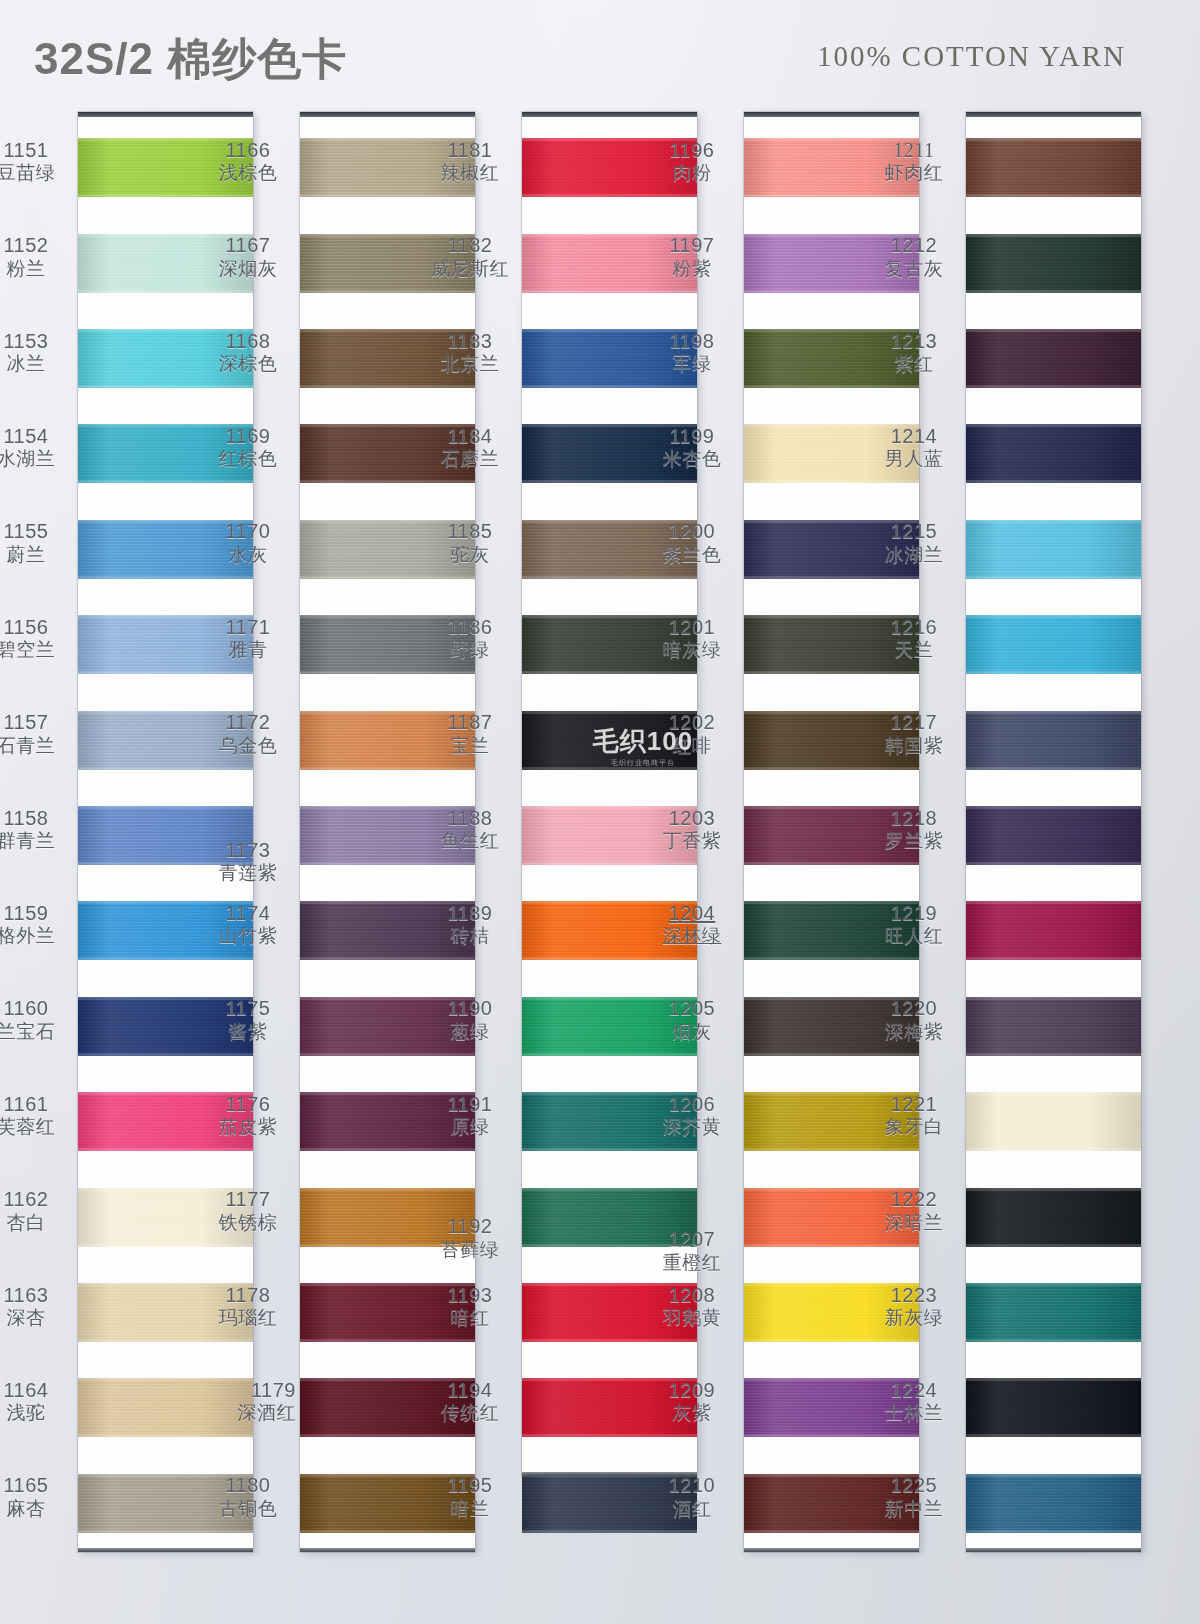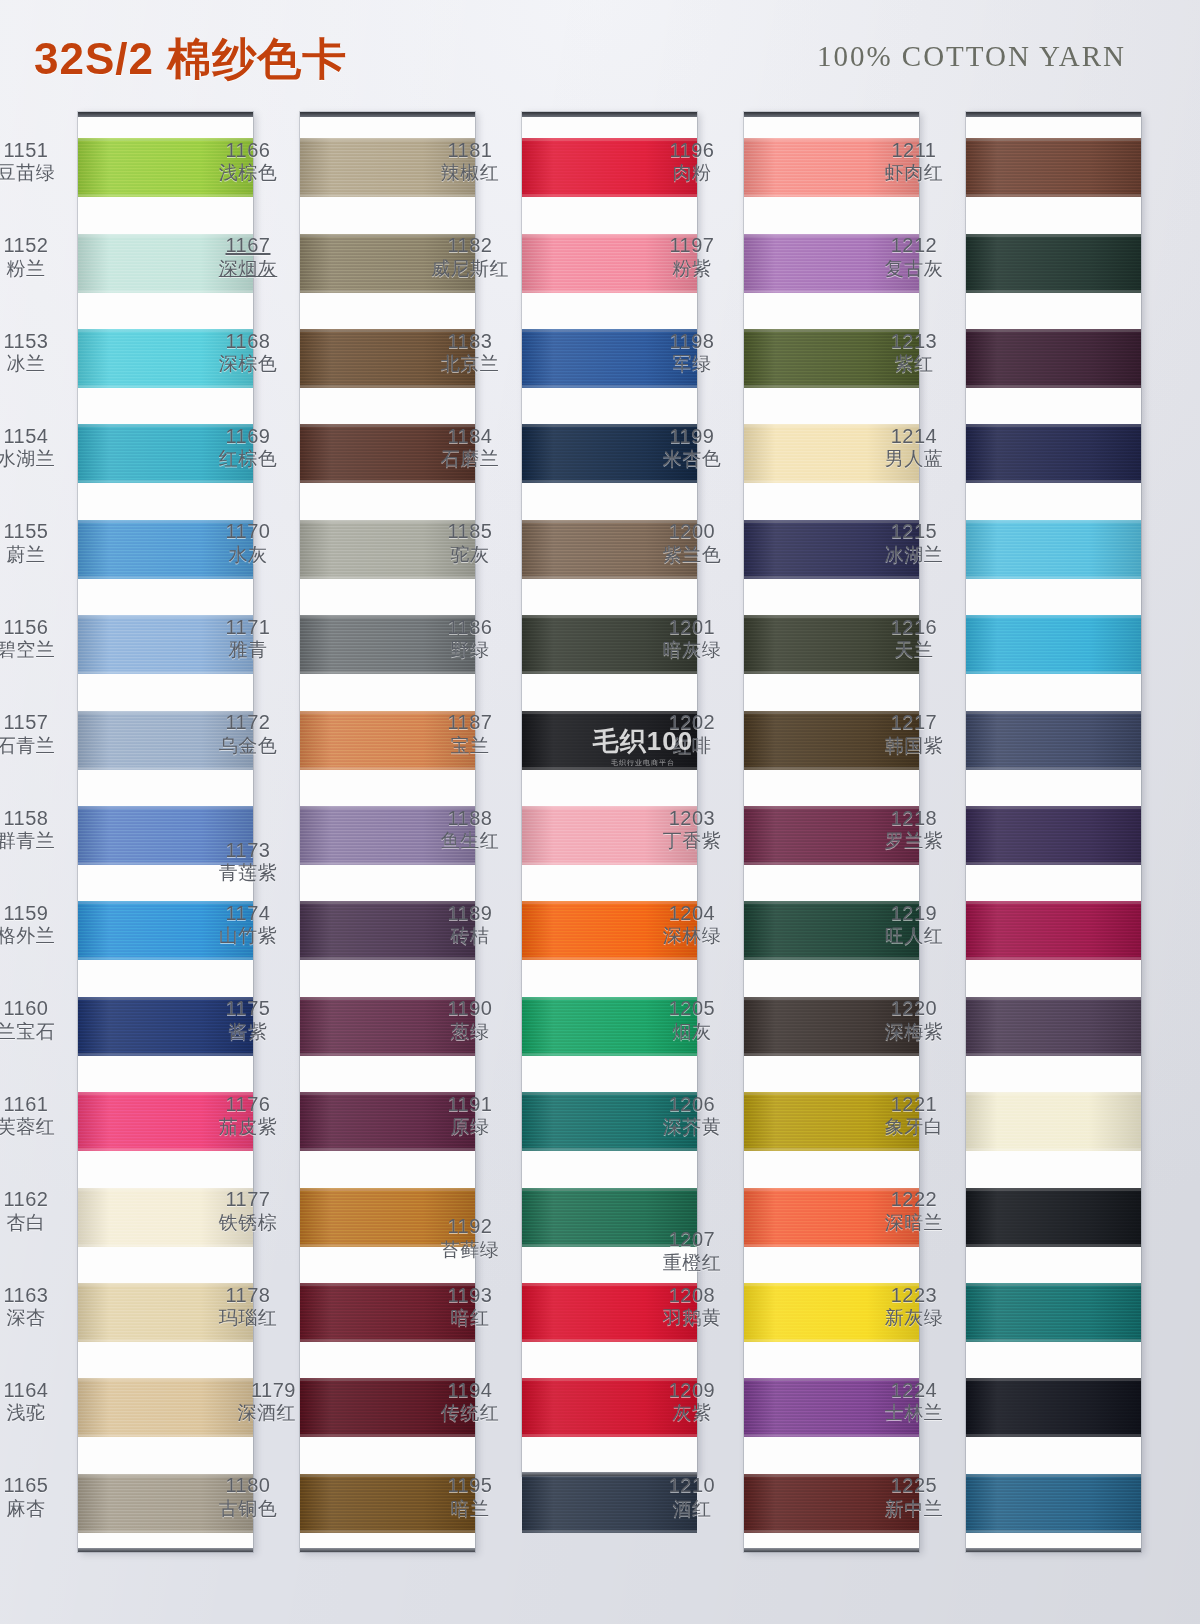--- a/index.html
+++ b/index.html
@@ -20,21 +20,21 @@
     content:"";position:absolute;inset:0;
     background:linear-gradient(100deg, rgba(255,255,255,.35) 0%, rgba(255,255,255,0) 35%, rgba(0,0,0,.04) 100%);
     pointer-events:none;
   }
 
   
   .header{position:absolute;left:0;top:0;width:1200px;height:104px;}
   .title-cn{
     position:absolute;left:34px;top:30px;
     font-size:44px;font-weight:bold;letter-spacing:1px;
-    color:#c2410c;
+    color:#737373;
     text-shadow:0 1px 0 rgba(255,255,255,.7);
     white-space:nowrap;
   }
   .title-en{
     position:absolute;right:74px;top:40px;
     font-family:"Liberation Serif","DejaVu Serif",serif;
     font-size:29px;letter-spacing:2px;
     color:#6a6d64;
     white-space:nowrap;
   }
@@ -282,21 +282,21 @@
             <div class="fuzz-bot"></div>
           </div>
         </div>
       </div>
     </div>
     <div class="column" style="left: 300px; top: 104px; width: 175px; height: 1440px;">
       <div class="label left" style="top: 26.7px;">
         <span class="code">1166</span>
         <span class="name">浅棕色</span>
       </div>
-      <div class="label left" style="top: 122.1px; text-decoration: underline;">
+      <div class="label left" style="top: 122.1px;">
         <span class="code">1167</span>
         <span class="name">深烟灰</span>
       </div>
       <div class="label left" style="top: 217.5px;">
         <span class="code">1168</span>
         <span class="name">深棕色</span>
       </div>
       <div class="label left" style="top: 312.9px;">
         <span class="code">1169</span>
         <span class="name">红棕色</span>
@@ -622,21 +622,21 @@
         <span class="name">暗灰绿</span>
       </div>
       <div class="label left" style="top: 599.1px;">
         <span class="code">1202</span>
         <span class="name">红啡</span>
       </div>
       <div class="label left" style="top: 694.5px;">
         <span class="code">1203</span>
         <span class="name">丁香紫</span>
       </div>
-      <div class="label left" style="top: 789.9px;">
+      <div class="label left" style="top: 789.9px; text-decoration: underline;">
         <span class="code">1204</span>
         <span class="name">深林绿</span>
       </div>
       <div class="label left" style="top: 885.3px;">
         <span class="code">1205</span>
         <span class="name">烟灰</span>
       </div>
       <div class="label left" style="top: 980.7px;">
         <span class="code">1206</span>
         <span class="name">深芥黄</span>
@@ -746,21 +746,21 @@
           <div class="swatch" title="1210 酒红" style="top: 1356.73px; height: 59.148px; background: rgb(93, 35, 34);">
             <div class="thread"></div>
             <div class="shade"></div>
             <div class="fuzz-top"></div>
             <div class="fuzz-bot"></div>
           </div>
         </div>
       </div>
     </div>
     <div class="column" style="left: 966px; top: 104px; width: 175px; height: 1440px;">
-      <div class="label left" style="top: 26.7px;">
+      <div class="label left" style="top: 26.7px; font-family: Liberation Serif, serif;">
         <span class="code">1211</span>
         <span class="name">虾肉红</span>
       </div>
       <div class="label left" style="top: 122.1px;">
         <span class="code">1212</span>
         <span class="name">复古灰</span>
       </div>
       <div class="label left" style="top: 217.5px;">
         <span class="code">1213</span>
         <span class="name">紫红</span>

